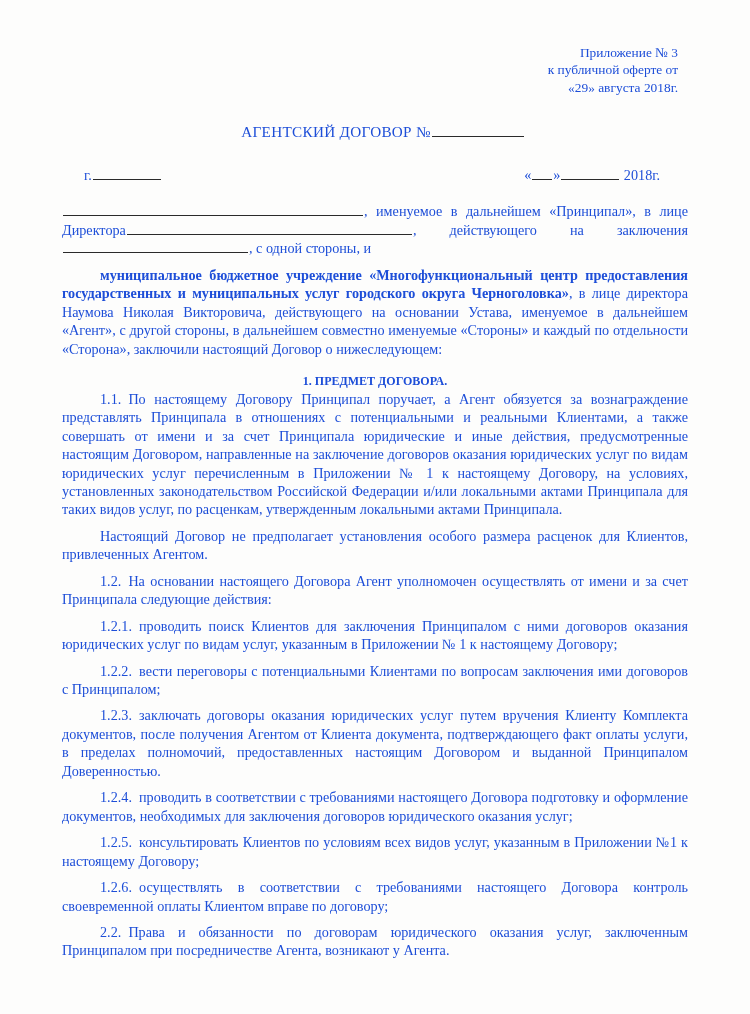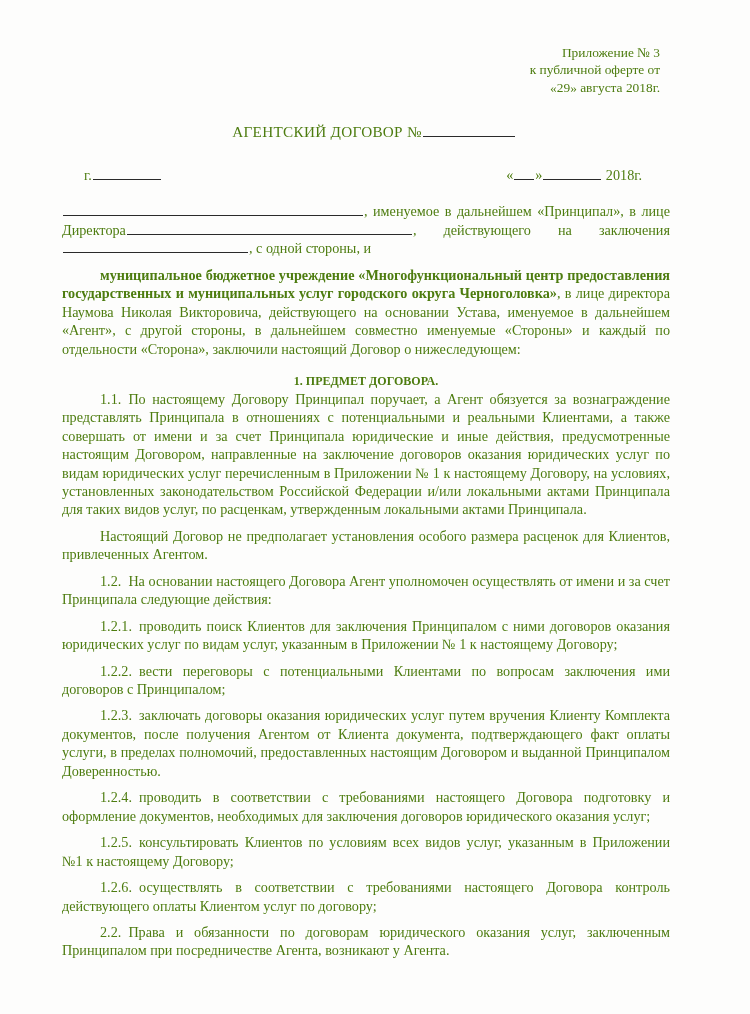--- a/index.html
+++ b/index.html
@@ -7,25 +7,25 @@
     margin: 0;
     padding: 0;
     background: #ffffff;
   }
   .page {
     position: relative;
     width: 750px;
     height: 1014px;
     background: #fdfdfc;
     box-sizing: border-box;
-    padding: 44px 80px 10px 62px;
+    padding: 44px 62px 10px 62px;
     font-family: "Liberation Serif", "DejaVu Serif", serif;
     font-size: 14.2px;
     line-height: 1.30;
-    color: #4d7c0f;
+    color: #1d4ed8;
     overflow: hidden;
     -webkit-font-smoothing: antialiased;
   }
 
   
   .header-block {
     text-align: right;
     font-size: 13.4px;
     line-height: 1.30;
     margin: 0 10px 0 0;
@@ -157,21 +157,21 @@
 
     <p class="par indent clause">
       <span>1.2.4.</span><span class="num-sp"></span><span>проводить в соответствии с требованиями настоящего Договора подготовку и оформление документов, необходимых для заключения договоров юридического оказания услуг;</span>
     </p>
 
     <p class="par indent clause">
       <span>1.2.5.</span><span class="num-sp"></span><span>консультировать Клиентов по условиям всех видов услуг, указанным в Приложении №1 к настоящему Договору;</span>
     </p>
 
     <p class="par indent clause">
-      <span>1.2.6.</span><span class="num-sp"></span><span>осуществлять в соответствии с требованиями настоящего Договора контроль действующего оплаты Клиентом услуг по договору;</span>
+      <span>1.2.6.</span><span class="num-sp"></span><span>осуществлять в соответствии с требованиями настоящего Договора контроль своевременной оплаты Клиентом вправе по договору;</span>
     </p>
 
     <p class="par indent clause">
       <span>2.2.</span><span class="num-sp"></span><span>Права и обязанности по договорам юридического оказания услуг, заключенным Принципалом при посредничестве Агента, возникают у Агента.</span>
     </p>
 
   </div>
 </div>
 
 </body></html>

